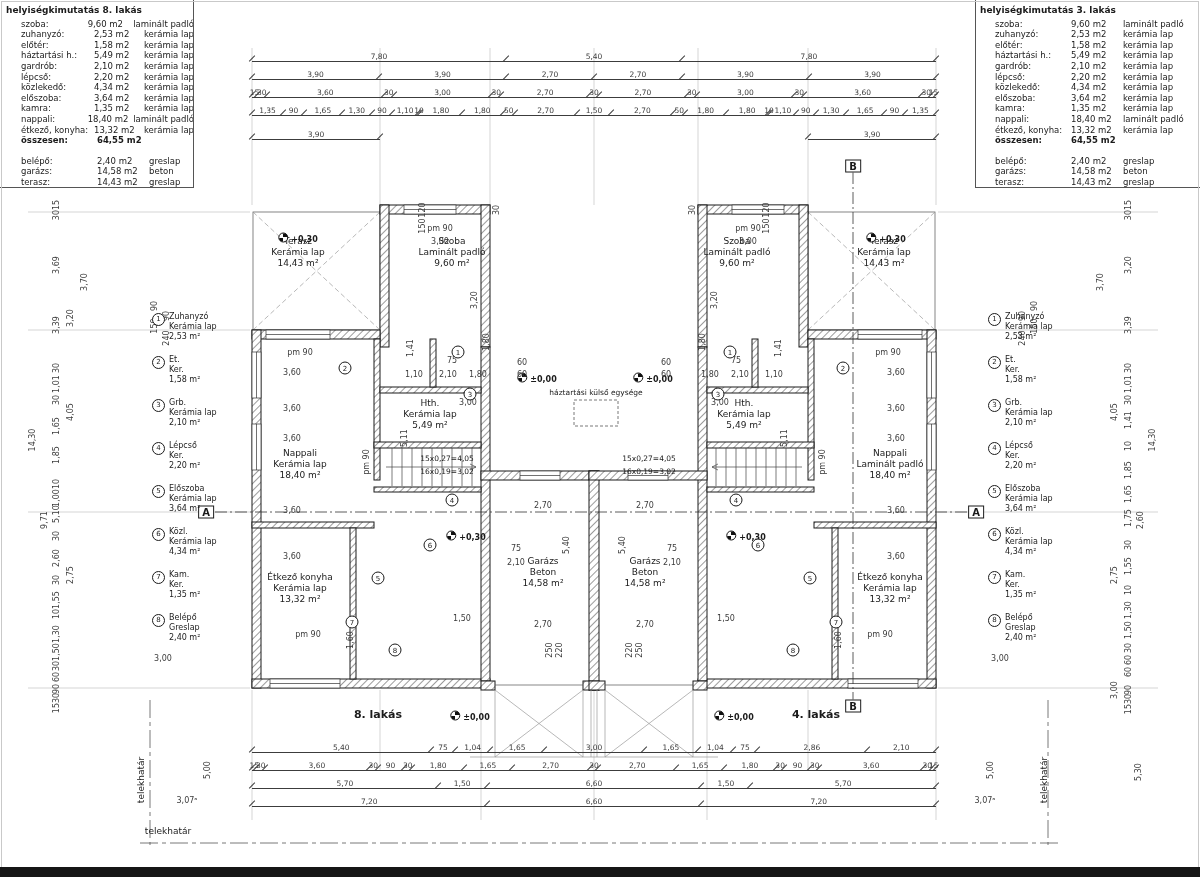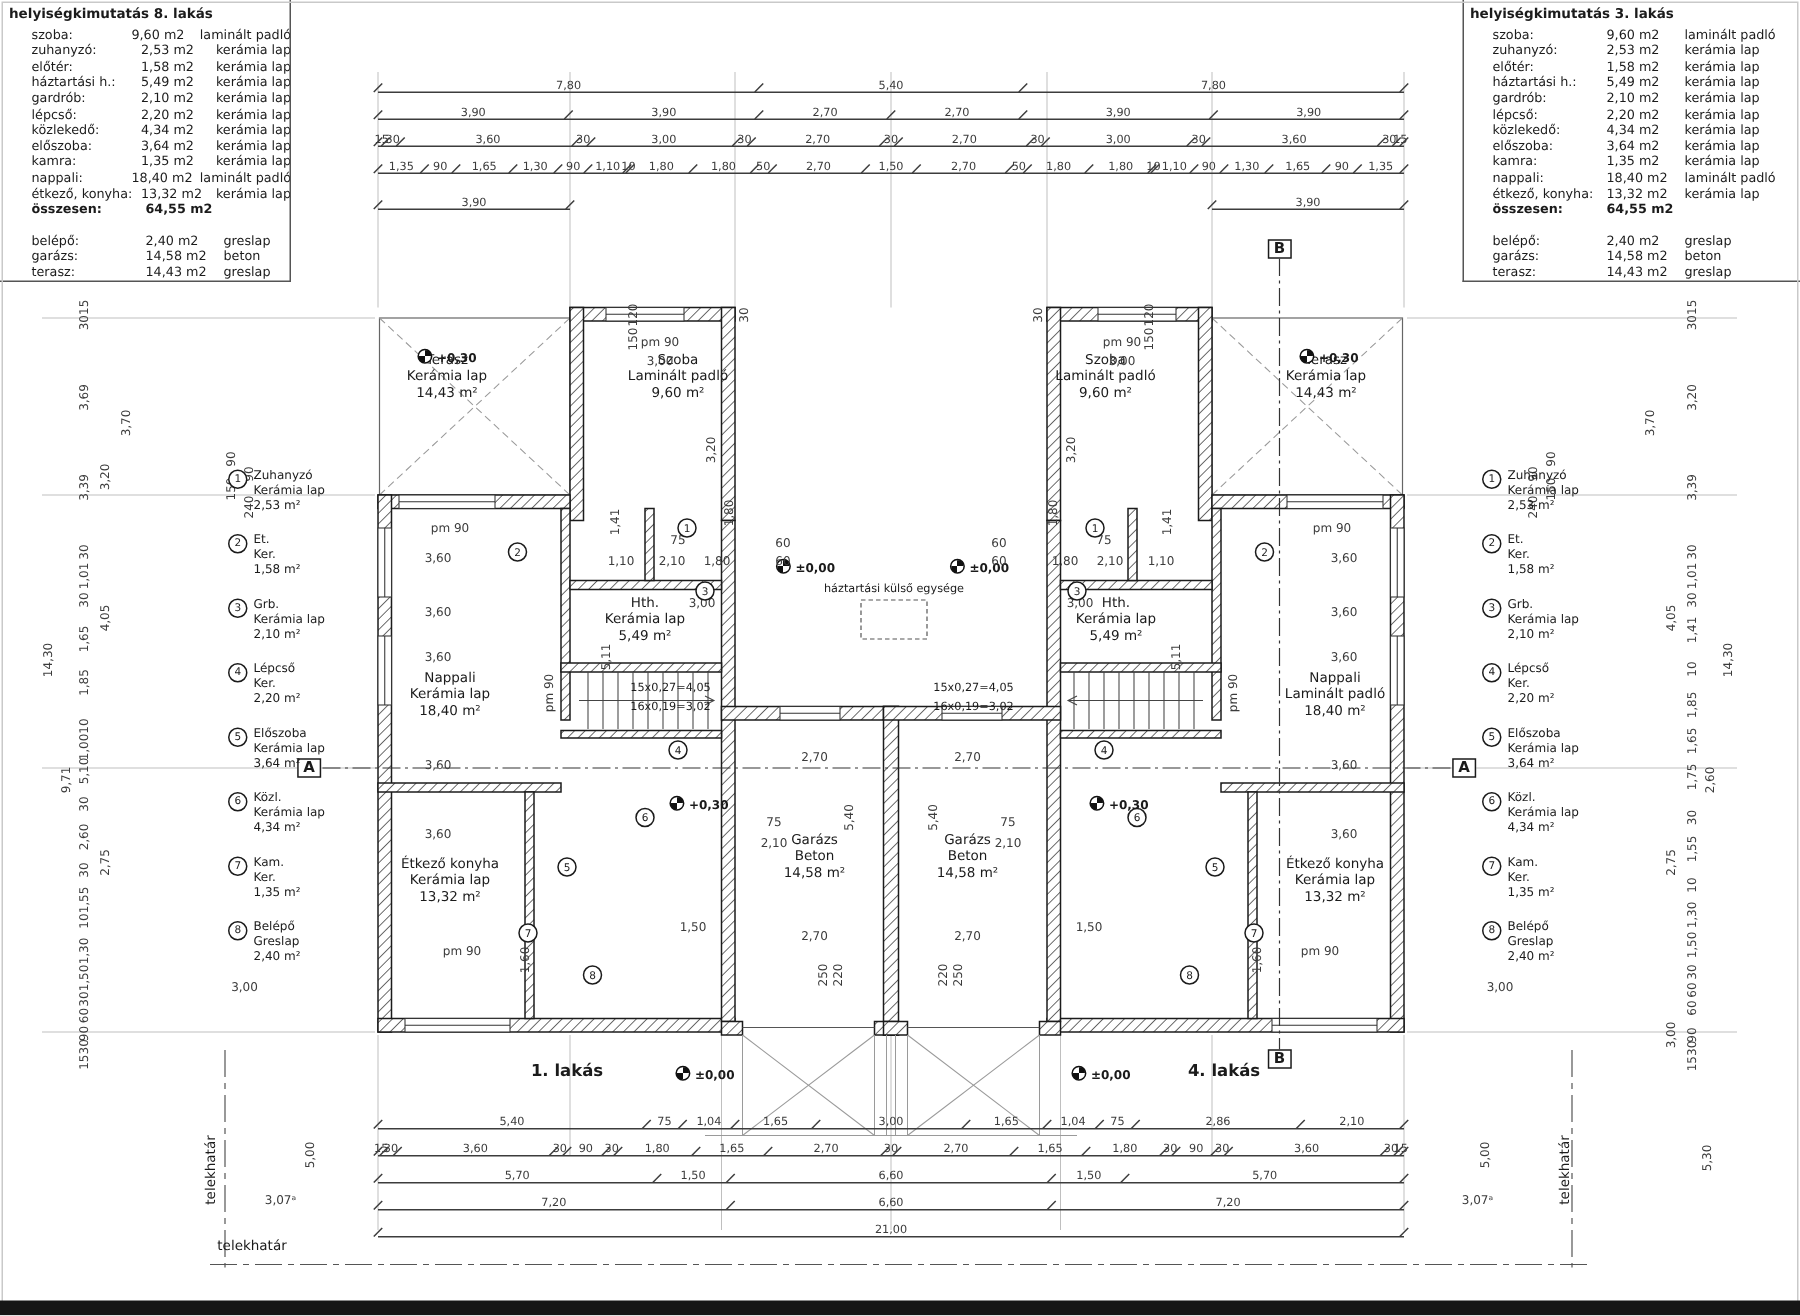--- a/index.html
+++ b/index.html
@@ -254,21 +254,21 @@
       <div class="t-note" style="left: 649px; top: 458px;">15x0,27=4,05</div>
       <div class="t-note" style="left: 649px; top: 471px;">16x0,19=3,02</div>
       <div class="t-lvl" style="left: 298px; top: 238px;">+0,30</div>
       <div class="t-lvl" style="left: 886px; top: 238px;">+0,30</div>
       <div class="t-lvl" style="left: 537px; top: 378px;">±0,00</div>
       <div class="t-lvl" style="left: 653px; top: 378px;">±0,00</div>
       <div class="t-lvl" style="left: 466px; top: 536px;">+0,30</div>
       <div class="t-lvl" style="left: 746px; top: 536px;">+0,30</div>
       <div class="t-lvl" style="left: 470px; top: 716px;">±0,00</div>
       <div class="t-lvl" style="left: 734px; top: 716px;">±0,00</div>
-      <div class="t-big" style="left: 378px; top: 714px;">1. lakás</div>
+      <div class="t-big" style="left: 378px; top: 714px;">8. lakás</div>
       <div class="t-big" style="left: 816px; top: 714px;">4. lakás</div>
       <div class="t-mark" style="left: 206px; top: 512px;">A</div>
       <div class="t-mark" style="left: 976px; top: 512px;">A</div>
       <div class="t-mark" style="left: 853px; top: 166px;">B</div>
       <div class="t-mark" style="left: 853px; top: 706px;">B</div>
       <div class="t-bnd" style="left: 168px; top: 831px;">telekhatár</div>
       <div class="t-bndv" style="left: 141px; top: 780px;">telekhatár</div>
       <div class="t-bndv" style="left: 1044px; top: 780px;">telekhatár</div>
       <div class="t-dim" style="left: 440px; top: 228px;">pm  90</div>
       <div class="t-dim" style="left: 440px; top: 241px;">3,00</div>
@@ -627,26 +627,20 @@
       <div class="chain" style="left: 252px; top: 797px; width: 684px;">
         <div class="cbase"></div>
         <span class="ctick" style="left: 0%;"></span>
         <span class="clbl" style="left: 17.1429%;">7,20</span>
         <span class="ctick" style="left: 34.2857%;"></span>
         <span class="clbl" style="left: 50%;">6,60</span>
         <span class="ctick" style="left: 65.7143%;"></span>
         <span class="clbl" style="left: 82.8571%;">7,20</span>
         <span class="ctick" style="left: 100%;"></span>
       </div>
-      <div class="chain" style="left: 252px; top: 815px; width: 684px;">
-        <div class="cbase"></div>
-        <span class="ctick" style="left: 0%;"></span>
-        <span class="clbl" style="left: 50%;">21,00</span>
-        <span class="ctick" style="left: 100%;"></span>
-      </div>
     </div>
 
   <div id="legend-layer">
     <div>
         <div class="leg-item" style="left: 152px; top: 312px;">
           <span class="leg-n">1</span>
           <span class="leg-t">Zuhanyzó
 Kerámia lap
 2,53 m²</span>
         </div>

